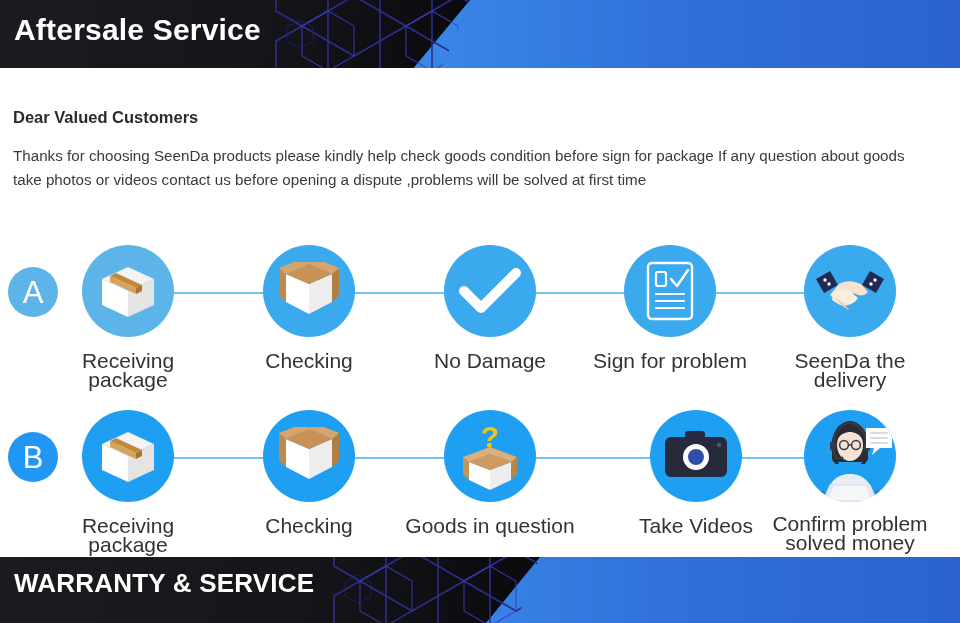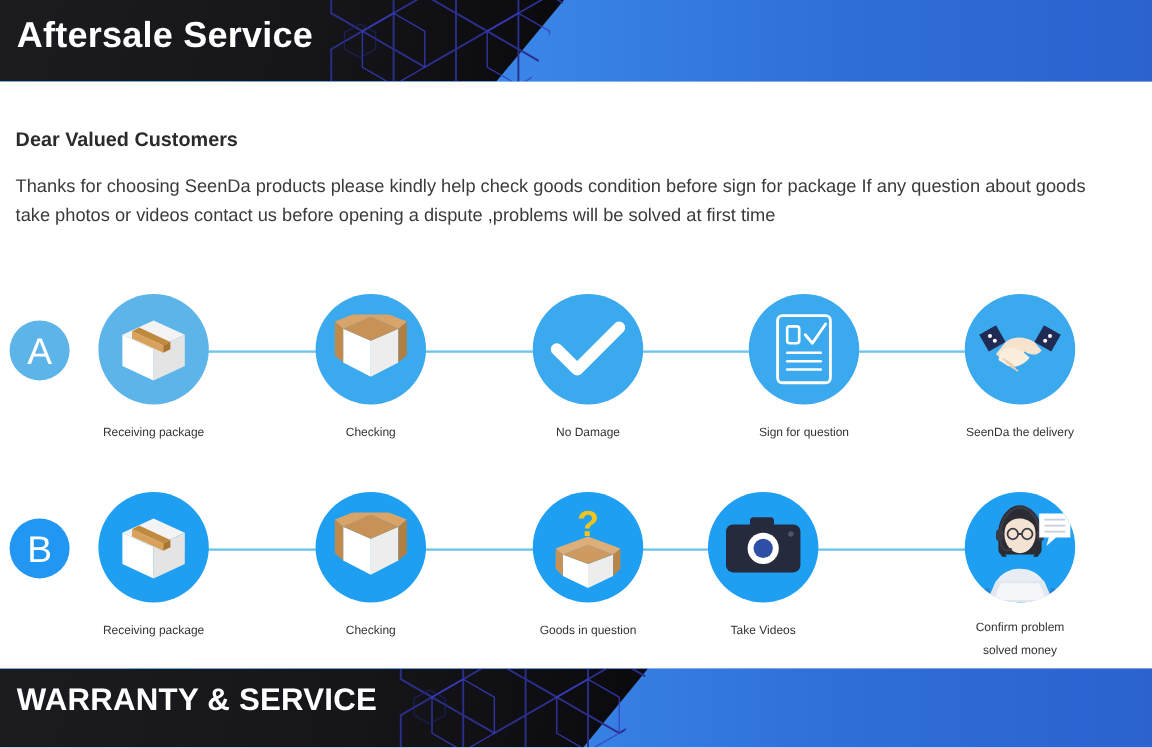--- a/index.html
+++ b/index.html
@@ -75,21 +75,21 @@
     position: relative; z-index: 3;
     width: 92px; height: 92px; border-radius: 50%;
     margin: 0 auto; overflow: hidden;
     display: flex; align-items: center; justify-content: center;
   }
   .c-light { background: #5db4e8; }
   .c-mid   { background: #3ba9ee; }
   .c-strong{ background: #1e9ff2; }
 
   .node-label {
-    margin-top: 14px; font-size: 10px; color: #333333;
+    margin-top: 14px; font-size: 21px; color: #333333;
     line-height: 19px;
   }
   .node-label.two-line { margin-top: 12px; }
 
   svg { display: block; }
 </style>
 </head>
 <body>
 
 <div class="page">
@@ -176,21 +176,21 @@
           <rect x="6" y="4" width="44" height="56" rx="4" fill="none" stroke="#ffffff" stroke-width="2.4"></rect>
           <rect x="14" y="13" width="10" height="14" rx="2" fill="none" stroke="#ffffff" stroke-width="2.2"></rect>
           <path d="M29,20 L35,27 L46,11" fill="none" stroke="#ffffff" stroke-width="2.4" stroke-linecap="round" stroke-linejoin="round"></path>
           <g stroke="#ffffff" stroke-width="2.1" stroke-linecap="round">
             <line x1="14" y1="35" x2="42" y2="35"></line>
             <line x1="14" y1="42" x2="42" y2="42"></line>
             <line x1="14" y1="49" x2="42" y2="49"></line>
           </g>
         </svg>
       </div>
-      <div class="node-label">Sign for question</div>
+      <div class="node-label">Sign for problem</div>
     </div>
 
     <div class="node" style="left:765px">
       <div class="circle c-mid">
         <svg width="72" height="52" viewBox="0 0 72 52">
           <polygon points="2,14 16,6 24,20 10,28" fill="#1f2b54"></polygon>
           <circle cx="11" cy="15" r="1.7" fill="#ffffff"></circle>
           <circle cx="15" cy="19" r="1.7" fill="#ffffff"></circle>
           <polygon points="70,14 56,6 48,20 62,28" fill="#1f2b54"></polygon>
           <circle cx="61" cy="15" r="1.7" fill="#ffffff"></circle>
@@ -250,21 +250,21 @@
           <polygon points="56,42 35,50 35,70 56,60" fill="#ededed"></polygon>
           <polygon points="14,42 35,34 56,42 35,50" fill="#cf9a60"></polygon>
           <polygon points="8,37 14,42 14,60 8,54" fill="#c89257"></polygon>
           <polygon points="62,37 56,42 56,60 62,54" fill="#b98549"></polygon>
           <polygon points="8,37 35,27 62,37 56,42 35,34 14,42" fill="#ddae78"></polygon>
         </svg>
       </div>
       <div class="node-label">Goods in question</div>
     </div>
 
-    <div class="node" style="left:551px">
+    <div class="node" style="left:611px">
       <div class="circle c-strong">
         <svg width="66" height="52" viewBox="0 0 66 52">
           <rect x="22" y="1" width="20" height="8" rx="3" fill="#252b3d"></rect>
           <rect x="2" y="7" width="62" height="40" rx="6" fill="#252b3d"></rect>
           <circle cx="33" cy="27" r="13" fill="#ffffff"></circle>
           <circle cx="33" cy="27" r="8" fill="#2e4ea8"></circle>
           <circle cx="56" cy="15" r="2.3" fill="#4b5570"></circle>
         </svg>
       </div>
       <div class="node-label">Take Videos</div>

